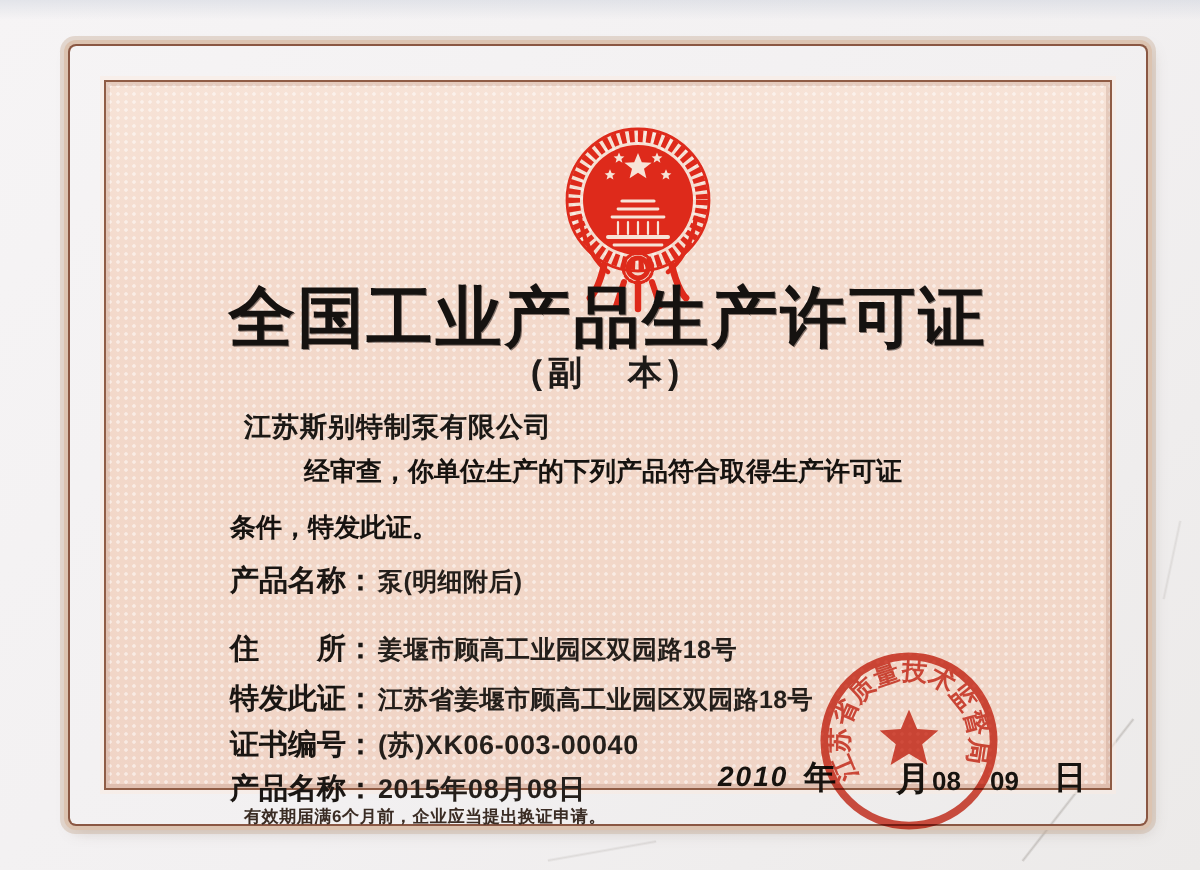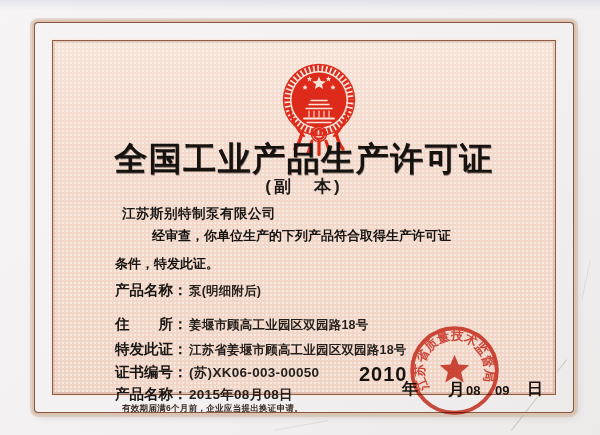--- a/index.html
+++ b/index.html
@@ -62,21 +62,21 @@
 
   .row { left:62px; height:18px; display:flex; align-items:baseline; white-space:nowrap;justify-content:flex-end; }
   .row .lbl { display:inline-block; width:74px; font-size:14.5px; font-weight:bold; color:#1a1613; }
   .row .val { font-size:12.5px; font-weight:bold; color:#241f1b; letter-spacing:.2px; }
   .row .val.latin { font-size:13.5px; font-family:"Liberation Sans",sans-serif; letter-spacing:.3px; }
   .row1 { top:240px; } .row2 { top:274px; } .row3 { top:299px; } .row4 { top:322px; } .row5 { top:344px; }
 
   .footnote { left:69px; top:362px; font-size:8.5px; font-weight:bold; color:#3a2c24; letter-spacing:.3px; }
 
   .date-part { position:absolute; font-weight:bold; color:#17130f; }
-  .d-year  { left:306px; top:322px; font-size:20px; letter-spacing:1px; }
+  .d-year  { left:306px; top:339px; font-size:14px; letter-spacing:1px;font-style:italic; }
   .d-ylab  { left:349px; top:338px; font-size:16px; }
   .d-month { left:369px; top:342px; font-size:13px;padding-left:44px; }
   .d-mlab  { left:395px; top:337px; font-size:17px; }
   .d-day   { left:442px; top:342px; font-size:13px; }
   .d-dlab  { left:474px; top:338px; font-size:16px; }
 
   .stamp { left:355px; top:283px; width:93px; height:93px; opacity:.88; mix-blend-mode:multiply; }
 </style>
 </head>
 <body>
@@ -141,21 +141,21 @@
       <div class="abs row row2">
         <span class="lbl">住　　所：</span>
         <span class="val">姜堰市顾高工业园区双园路18号</span>
       </div>
       <div class="abs row row3">
         <span class="lbl">特发此证：</span>
         <span class="val">江苏省姜堰市顾高工业园区双园路18号</span>
       </div>
       <div class="abs row row4">
         <span class="lbl">证书编号：</span>
-        <span class="val latin">(苏)XK06-003-00050</span>
+        <span class="val latin">(苏)XK06-003-00040</span>
       </div>
       <div class="abs row row5">
         <span class="lbl">产品名称：</span>
         <span class="val latin">2015年08月08日</span>
       </div>
 
       <div class="abs footnote">有效期届满6个月前，企业应当提出换证申请。</div>
 
       <span class="date-part d-year">2010</span>
       <span class="date-part d-ylab">年</span>

